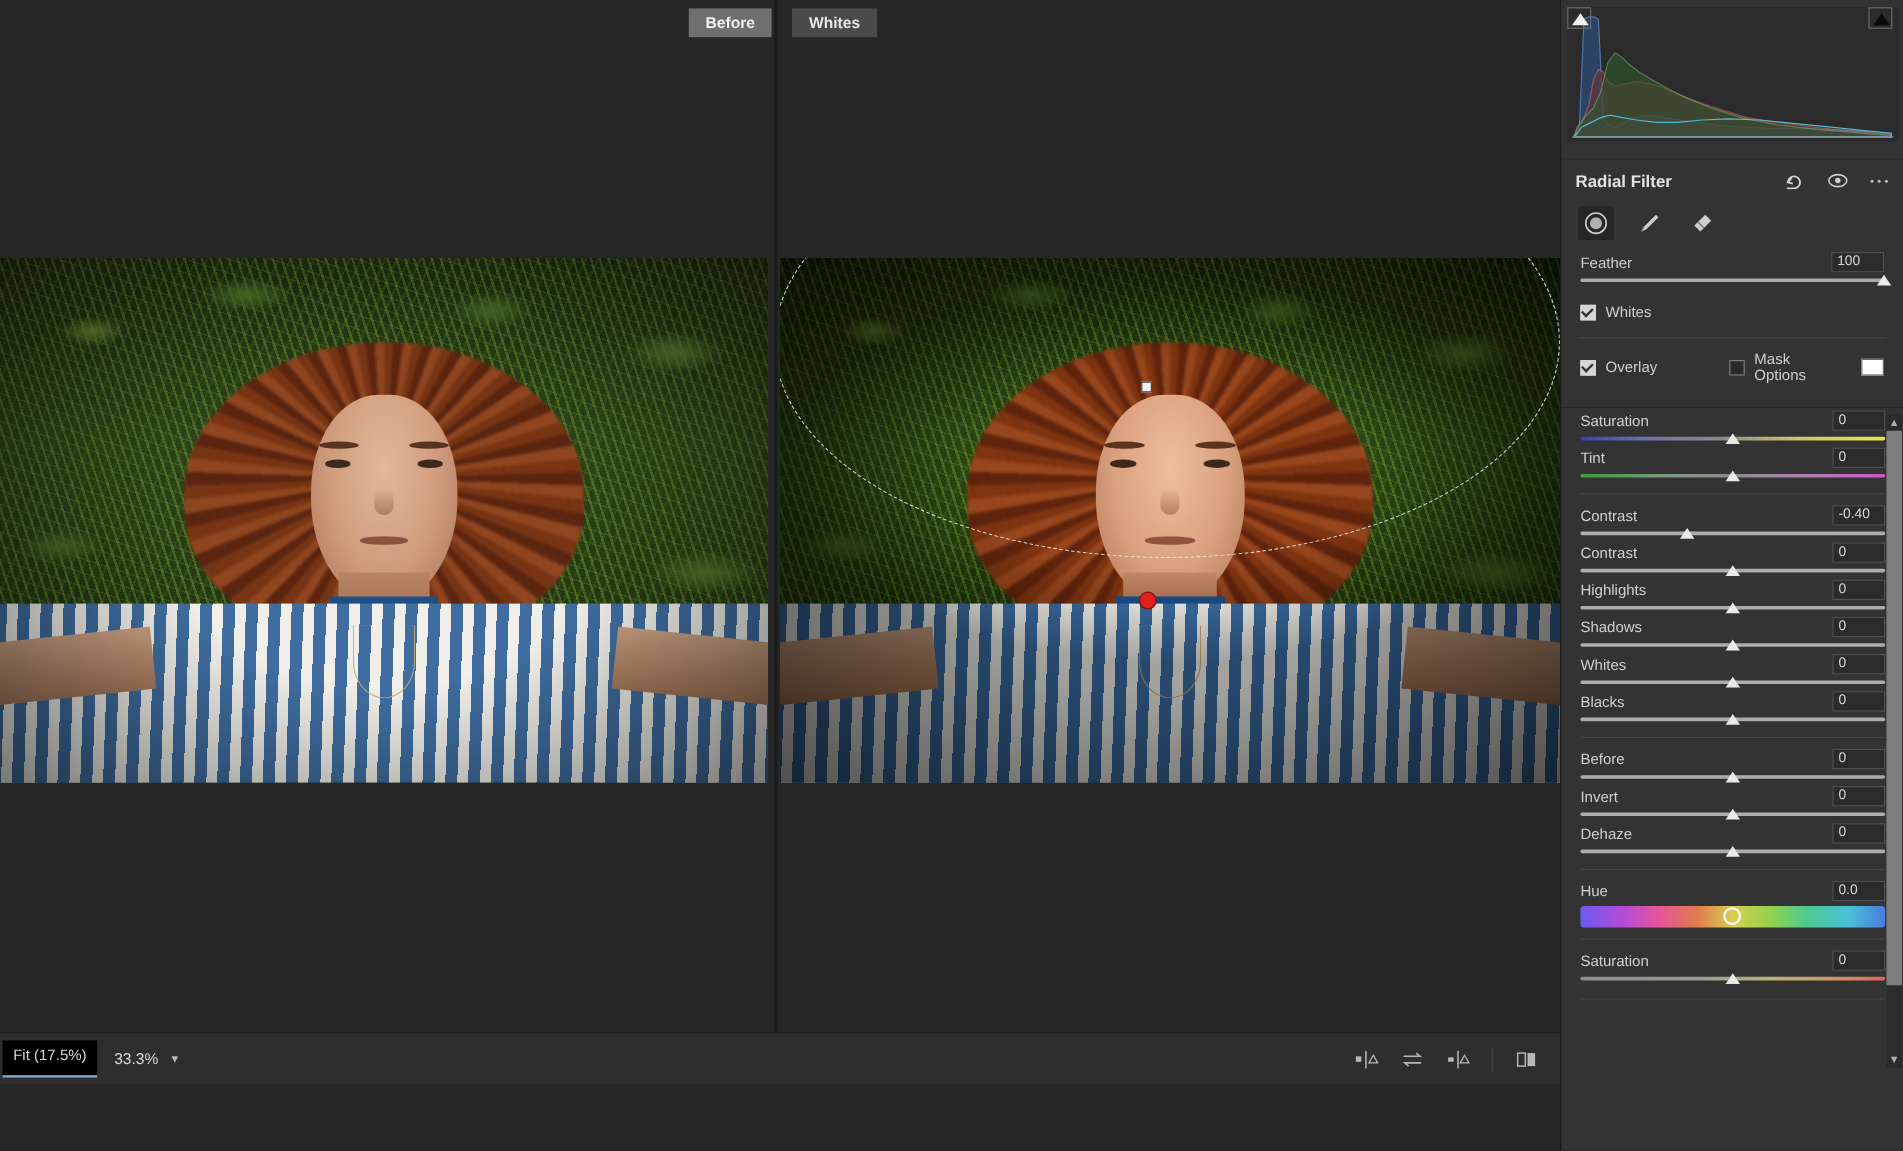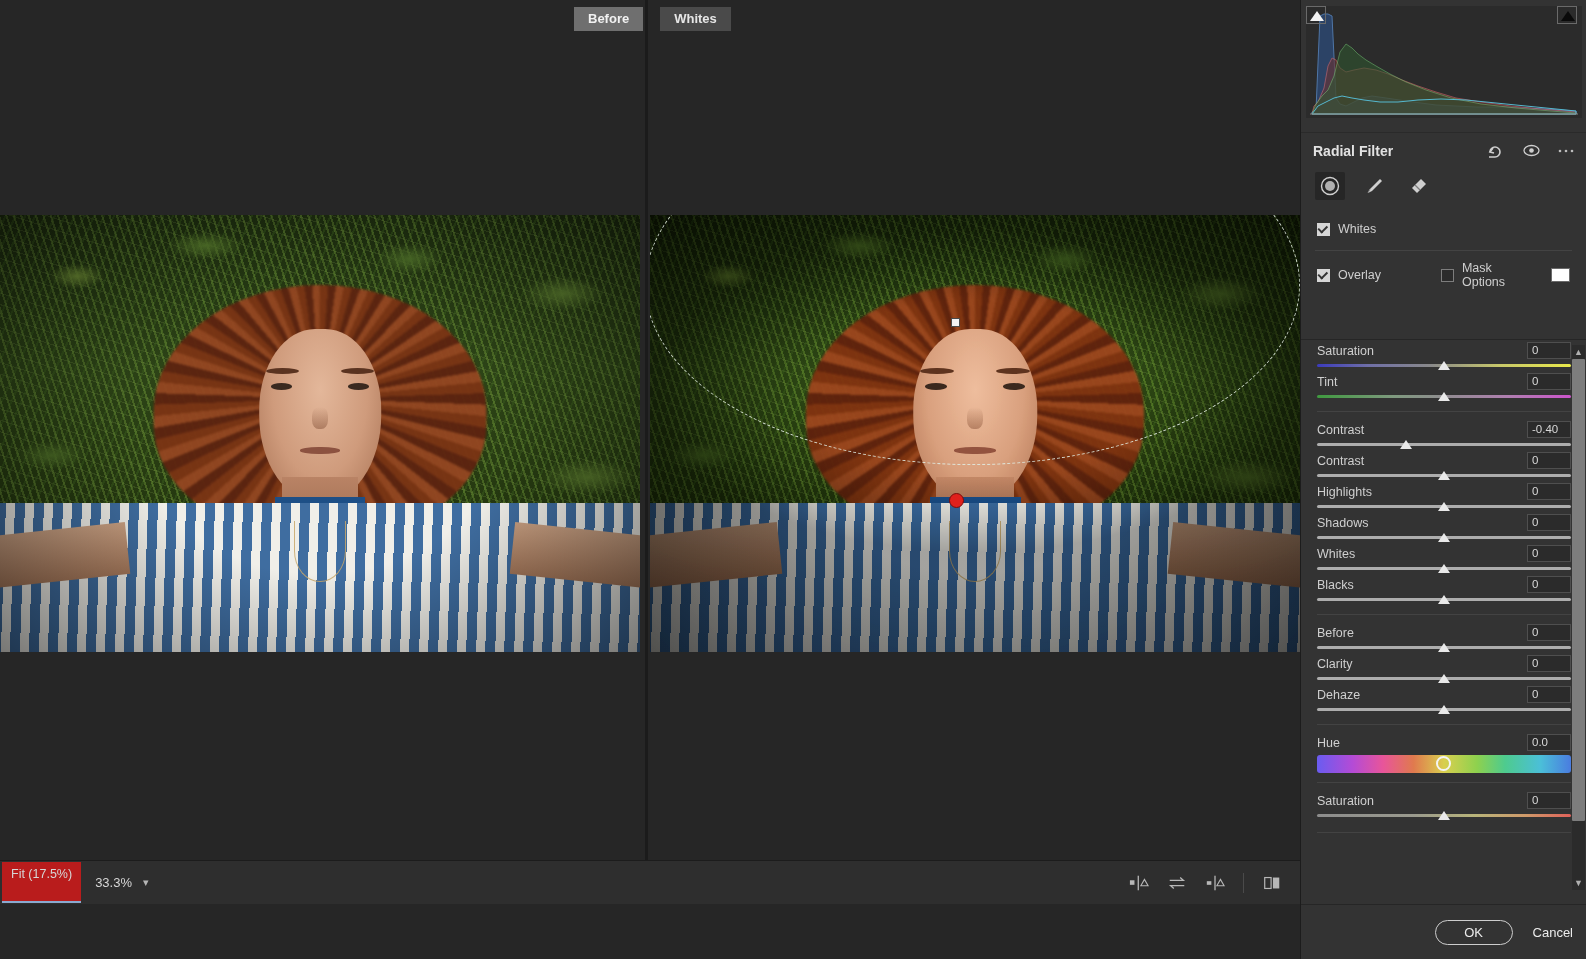--- a/index.html
+++ b/index.html
@@ -126,22 +126,22 @@
   }
   .ba-tab.inactive { background:#4a4a4a; color:#e6e6e6; }
 
   
   #bottom-bar {
     position:absolute; left:0; top:860px; width:1300px; height:44px;
     background:#2e2e2e; border-top:1px solid #1c1c1c;
     display:flex; align-items:center;
   }
   #fit-btn {
-    font-size:12.5px; color:#d6d6d6; padding:5px 9px 20px;
-    border-bottom:2px solid #8aa9cf; background:#b91c1c; cursor:pointer;
+    font-size:12.5px; color:#d6d6d6; padding:5px 9px 10px;
+    border-bottom:2px solid #8aa9cf; background:#000000; cursor:pointer;
     margin-left:2px;
   }
   #zoom-val { font-size:13px; color:#d6d6d6; margin-left:14px; cursor:pointer; }
   #zoom-caret { margin-left:11px; color:#b5b5b5; font-size:11px; cursor:pointer; }
   #view-modes { margin-left:auto; display:flex; align-items:center; gap:18px; padding-right:18px; }
   .vm-icon { width:20px; height:18px; cursor:pointer; opacity:.85; }
   .vm-sep { width:1px; height:20px; background:#4a4a4a; }
   #bottom-fill { position:absolute; left:0; top:904px; width:1300px; height:55px; background:#262626; }
 
   
@@ -404,20 +404,30 @@
         </svg>
       </div>
       <div class="tool-btn">
         <svg width="20" height="20" viewBox="0 0 20 20">
           <path d="M13 3 L18 8 L9 17 L4 12 Z" fill="#cfcfcf"></path>
           <path d="M7 9 L12 14" stroke="#7a7a7a" stroke-width="1.2"></path>
         </svg>
       </div>
     </div>
 
+    <div class="srow">
+      <div class="srow-top">
+        <span class="srow-label">Feather</span>
+        <span class="srow-val">100</span>
+      </div>
+      <div class="track">
+        <div class="bar"></div>
+        <div class="knob" style="left:100%;"></div>
+      </div>
+    </div>
 
     <div class="cbrow" style="margin-top:10px;">
       <div class="cb checked"></div>
       <span class="cb-label">Whites</span>
     </div>
 
     <div class="group-sep" style="margin:10px 14px 4px;"></div>
 
     <div class="cbrow" style="padding-top:6px;">
       <div class="cb checked"></div>
@@ -526,21 +536,21 @@
             <span class="srow-label">Before</span>
             <span class="srow-val">0</span>
           </div>
           <div class="track">
             <div class="bar"></div>
             <div class="knob" style="left:50%;"></div>
           </div>
         </div>
         <div class="srow">
           <div class="srow-top">
-            <span class="srow-label">Clarity</span>
+            <span class="srow-label">Invert</span>
             <span class="srow-val">0</span>
           </div>
           <div class="track">
             <div class="bar"></div>
             <div class="knob" style="left:50%;"></div>
           </div>
         </div>
         <div class="srow">
           <div class="srow-top">
             <span class="srow-label">Dehaze</span>
@@ -580,19 +590,15 @@
       </div>
       <div class="group-sep" style="margin-top:11px;"></div>
     </div>
 
     <div id="panel-scroll">
       <div class="scroll-arrow" id="scroll-up">▲</div>
       <div id="panel-thumb"></div>
       <div class="scroll-arrow" id="scroll-down">▼</div>
     </div>
 
-    <div id="panel-footer">
-      <button id="ok-btn">OK</button>
-      <button id="cancel-btn">Cancel</button>
-    </div>
 
   </div>
 </div>
 
 </body></html>

